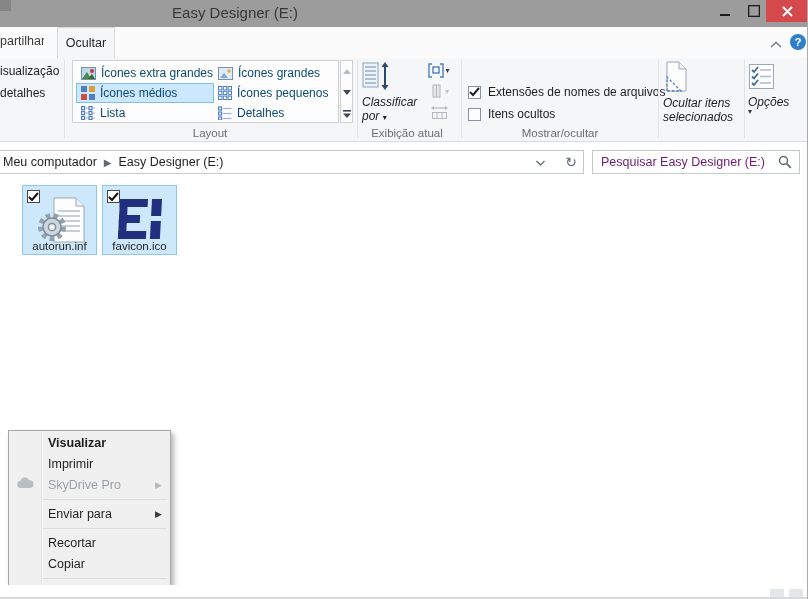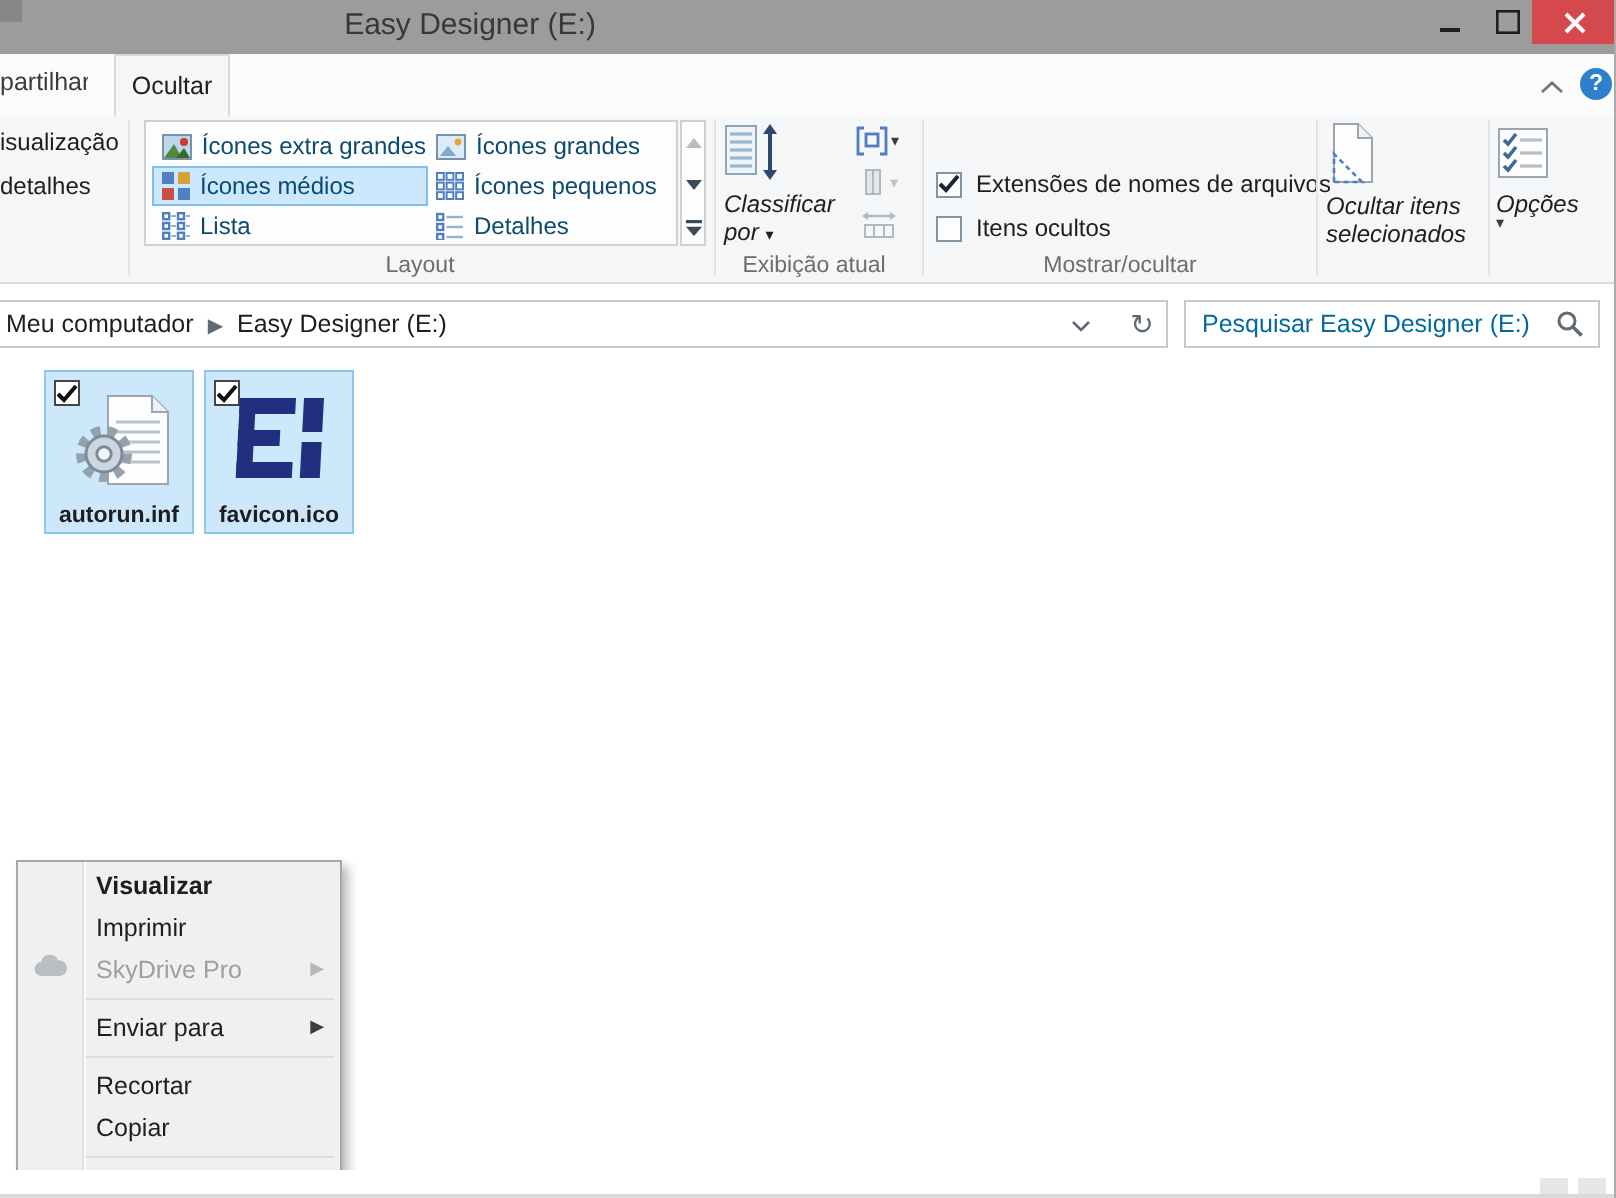--- a/index.html
+++ b/index.html
@@ -47,26 +47,26 @@
 
   
   .addr-row { position:absolute; left:0; top:146px; width:808px; height:32px; background:#fff; }
   .addr-box { position:absolute; left:-4px; top:4px; width:564px; height:24px; background:#fff; border:1px solid #c3c9cd; }
   .crumbs { position:absolute; left:6px; top:4px; font-size:12.5px; color:#1e1e1e; white-space:nowrap; }
   .crumb-sep { color:#5f6a72; font-size:10px; padding:0 7px; }
   .addr-dd { position:absolute; left:538px; top:3px; }
   .refresh-box { position:absolute; left:559px; top:4px; width:25px; height:24px; border:1px solid #c3c9cd; border-left:none;
                  display:flex; align-items:center; justify-content:center; font-size:14px; color:#5f6a72; background:#fff; }
   .search-box { position:absolute; left:592px; top:4px; width:208px; height:24px; border:1px solid #c3c9cd; background:#fff; }
-  .search-ph { position:absolute; left:8px; top:4px; font-size:12.5px; color:#0369a1; white-space:nowrap; }
+  .search-ph { position:absolute; left:8px; top:4px; font-size:12.5px; color:#701a75; white-space:nowrap; }
   .search-ic { position:absolute; right:7px; top:4px; }
 
   
   .content { position:absolute; left:0; top:178px; width:808px; height:407px; background:#fff; }
-  .file-item { position:absolute; top:7px; width:75px; height:82px; background:#cde8fa; border:1px solid #8fc6ec;font-weight:bold; }
+  .file-item { position:absolute; top:7px; width:75px; height:70px; background:#cde8fa; border:1px solid #8fc6ec; }
   .file-cb { position:absolute; left:4px; top:4px; width:13px; height:13px; background:#fff; border:1px solid #454545;
              display:flex; align-items:center; justify-content:center; }
   .file-label { position:absolute; left:0; bottom:2px; width:100%; text-align:center; font-size:11.5px; color:#1e1e1e; white-space:nowrap; }
 
   
   .ctx { position:absolute; left:8px; top:252px; width:163px; height:248px; background:#f0f0f0;
          border:1px solid #a8a8a8; box-shadow:3px 3px 5px rgba(0,0,0,0.28); padding-top:1px; }
   .ctx-gutterline { position:absolute; left:32px; top:0; width:1px; height:100%; background:#e1e1e1; box-shadow:1px 0 0 #fbfbfb; }
   .mi { position:relative; height:21px; display:flex; align-items:center; font-size:12.5px; color:#1e1e1e; }
   .mi .mi-label { margin-left:39px; white-space:nowrap; }

